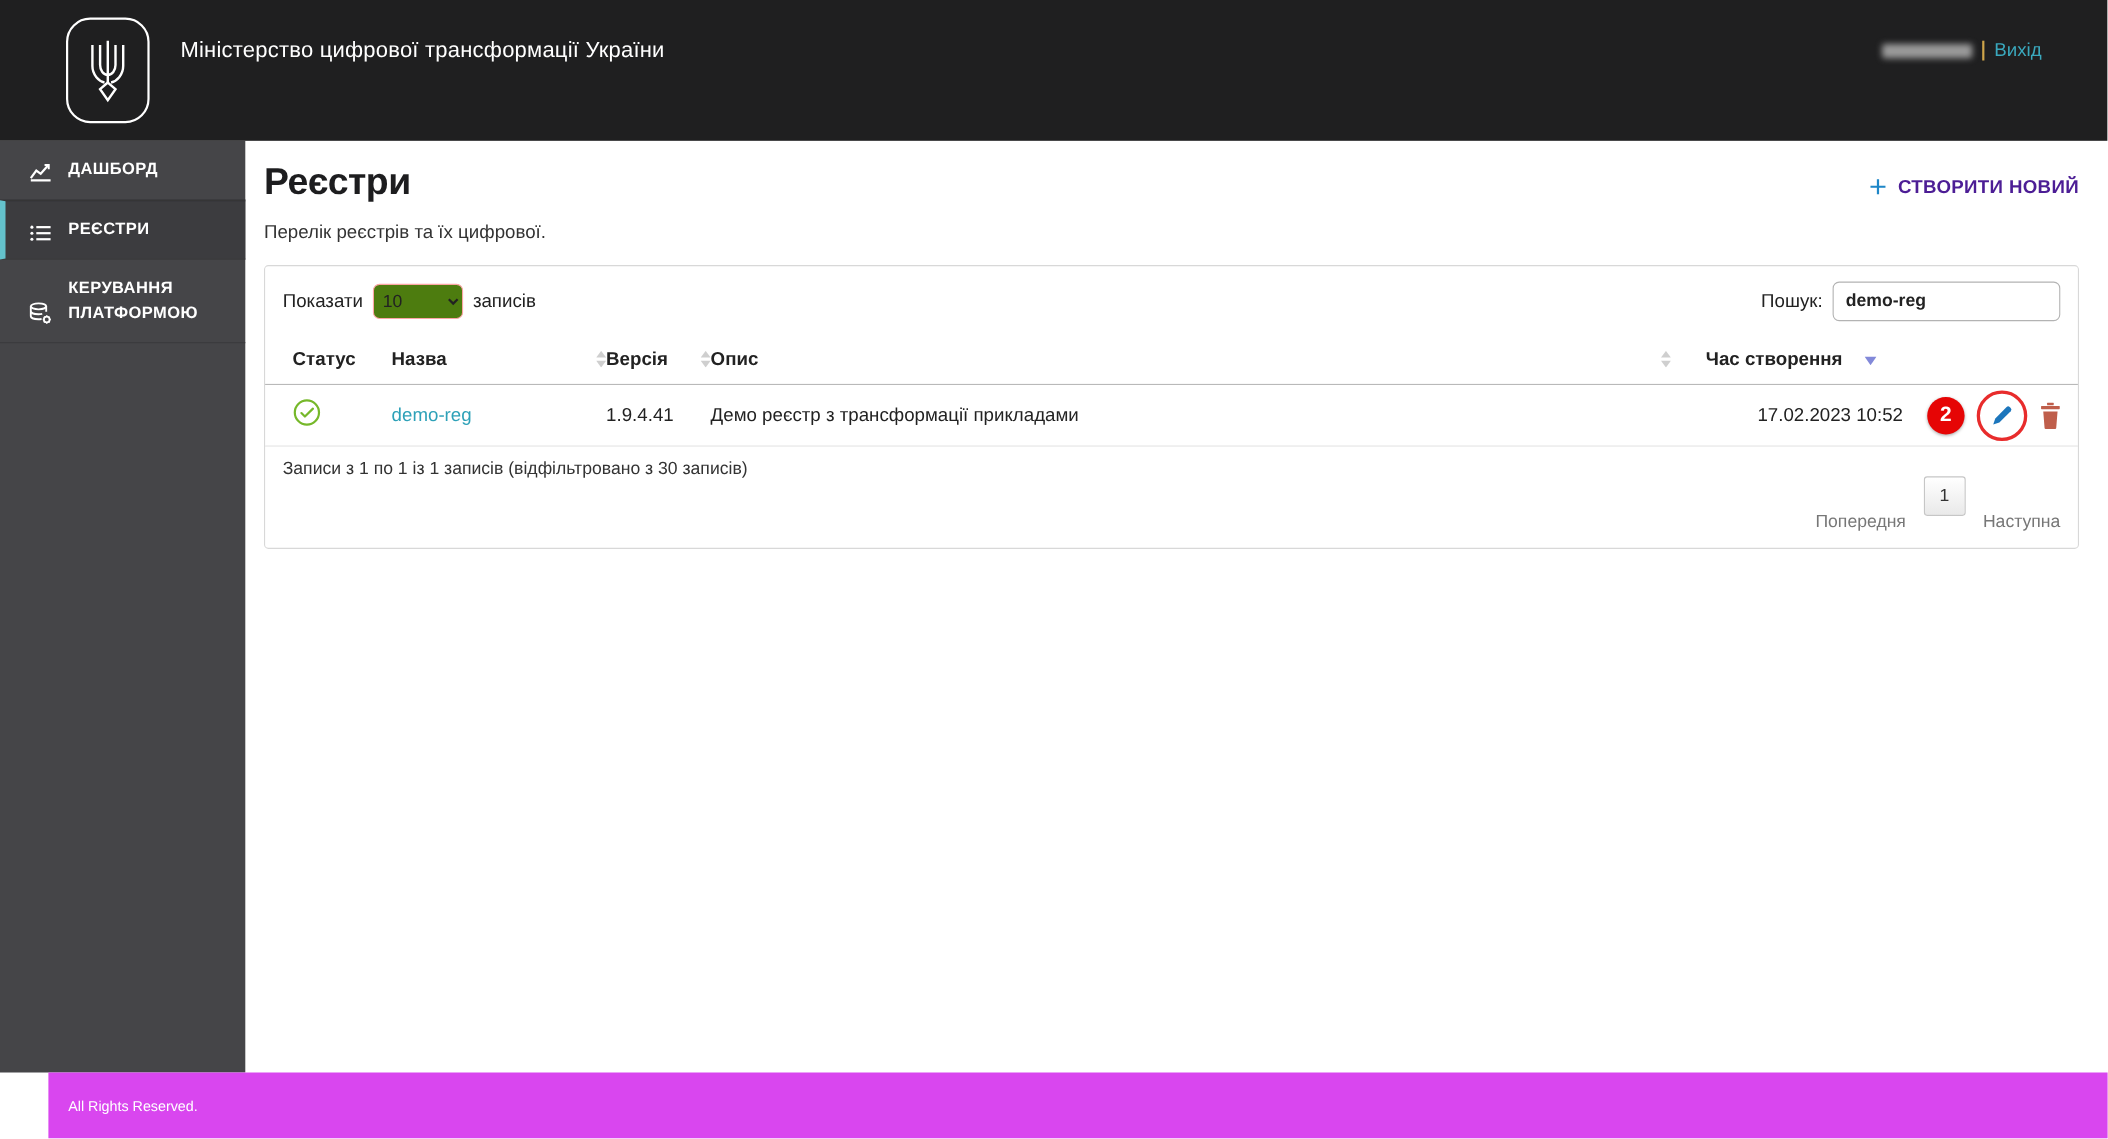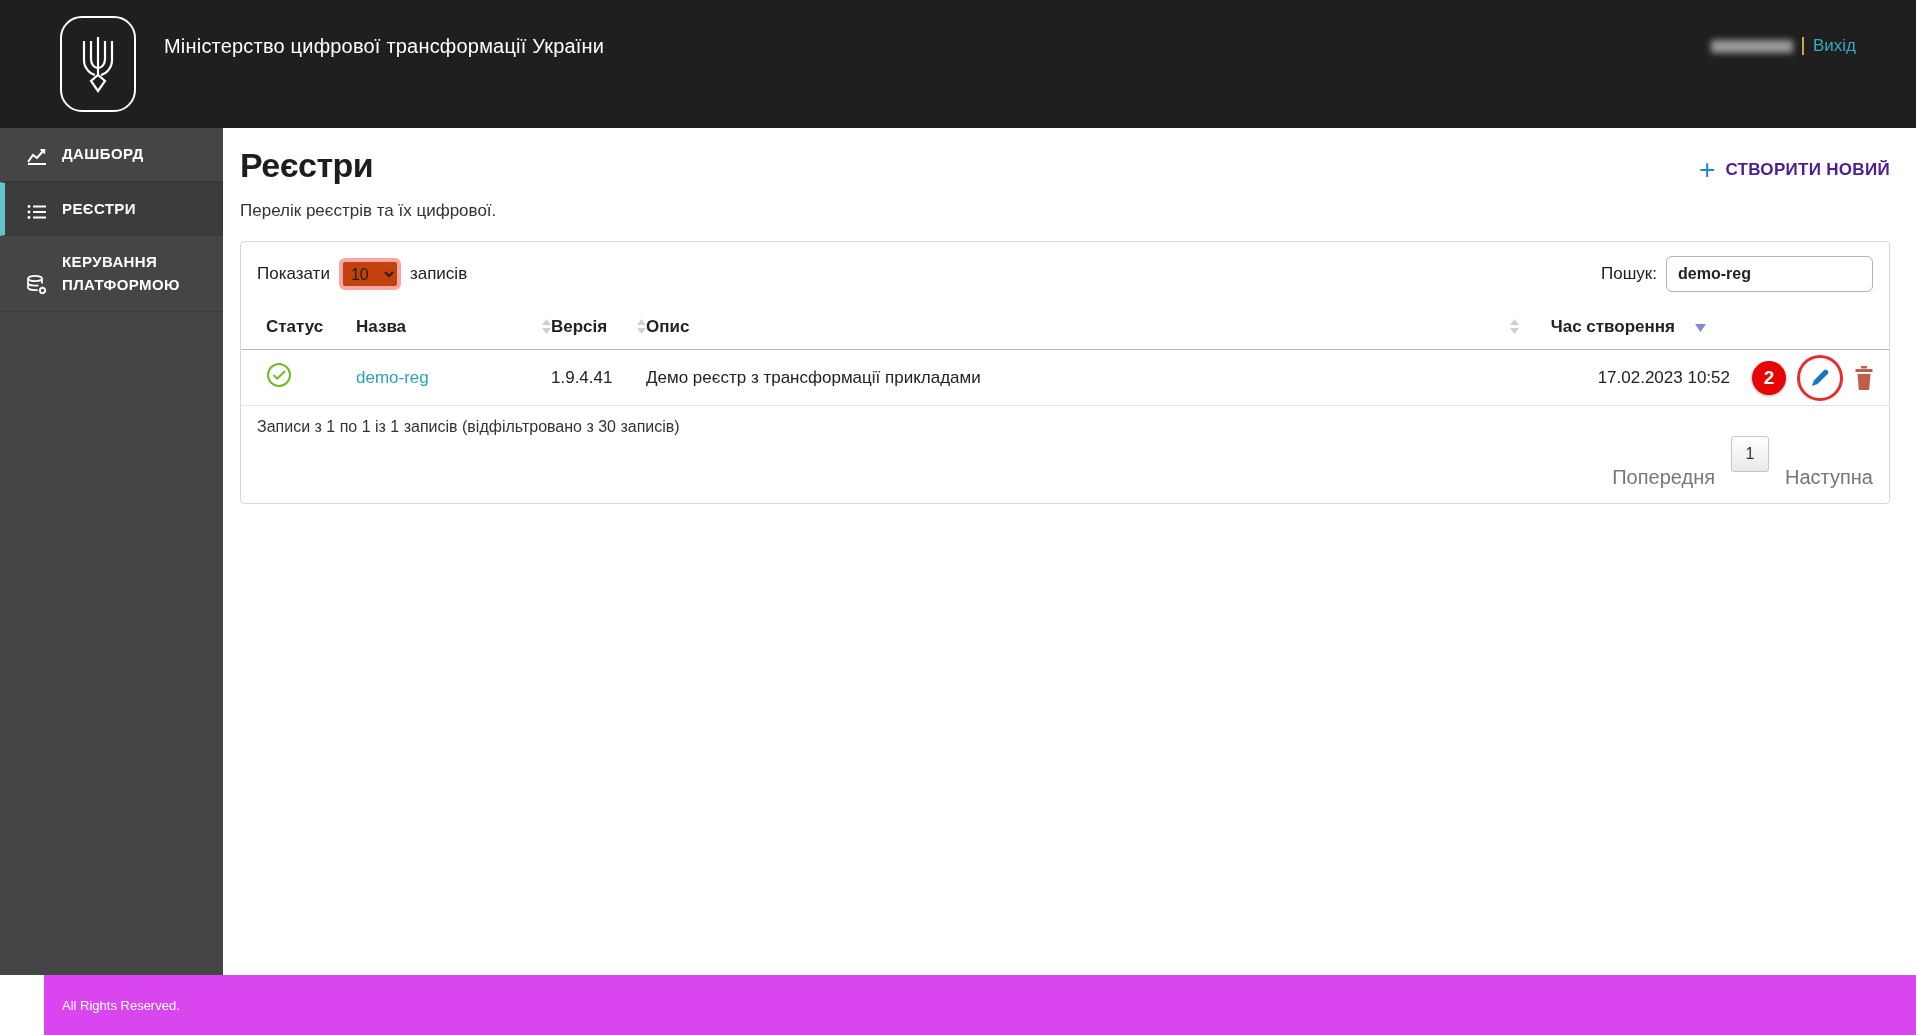--- a/index.html
+++ b/index.html
@@ -33,21 +33,21 @@
   .page-title { font-size:34px; font-weight:700; color:#1d1d1f; letter-spacing:-0.5px; font-stretch:condensed; }
   .create-btn { display:flex; align-items:center; gap:10px; background:none; border:none; cursor:pointer; margin-top:14px; }
   .create-plus { color:#1e87c8; font-size:28px; font-weight:400; line-height:20px; }
   .create-label { color:#4c1d95; font-size:17px; font-weight:700; letter-spacing:0.3px; font-stretch:condensed; }
   .page-subtitle { margin-top:16px; font-size:17px; color:#333; }
 
   
   .card { margin-top:20px; border:1px solid #d8d8d8; border-radius:4px; background:#fff; }
   .controls { display:flex; justify-content:space-between; align-items:center; padding:14px 16px 12px 16px; }
   .show-group, .search-group { display:flex; align-items:center; gap:9px; font-size:17px; color:#222; }
-  .page-size-select { width:62px; height:32px; border:4px solid #fca5a5; border-radius:6px; font-size:16px; color:#222; padding:0 4px; background:#c2410c; font-family:"Liberation Sans", sans-serif; }
+  .page-size-select { width:82px; height:32px; border:1px solid #fca5a5; border-radius:6px; font-size:16px; color:#222; padding:0 4px; background:#4d7c0f; font-family:"Liberation Sans", sans-serif; }
   .search-input { width:207px; height:36px; border:1px solid #b3b3b3; border-radius:6px; padding:0 11px; font-size:16px; font-weight:600; color:#222; font-family:"Liberation Sans", sans-serif; }
 
   .grid-table { width:100%; }
   .tr { display:grid; grid-template-columns:90px 195px 95px auto 215px 140px; align-items:center; padding-left:25px; padding-right:15px; }
   .thead-row { height:46px; border-bottom:1px solid #b9b9b9; }
   .th { display:flex; align-items:center; font-size:17px; font-weight:700; color:#222; gap:8px; }
   .th .spacer { flex:1; }
   .data-row { height:56px; border-bottom:1px solid #e4e4e4; }
   .td { font-size:17px; color:#222; display:flex; align-items:center; }
   .name-link { color:#2da1b8; text-decoration:none; font-size:17px; cursor:pointer; }
@@ -57,21 +57,21 @@
 
   .sort-both svg { display:block; }
   .ann-badge { width:34px; height:34px; border-radius:50%; background:#e60505; color:#fff; font-size:19px; font-weight:700; display:flex; align-items:center; justify-content:center; box-shadow:0 1px 3px rgba(0,0,0,.35); z-index:3; }
   .ann-badge-1 { position:absolute; left:180px; top:191px; width:33px; height:33px; }
   .pencil-ring { width:46px; height:46px; border:3px solid #e82c2c; border-radius:50%; display:flex; align-items:center; justify-content:center; background:#fff; cursor:pointer; }
   .trash-btn, .edit-btn { background:none; border:none; cursor:pointer; display:flex; align-items:center; }
 
   .pagination { display:flex; justify-content:space-between; padding:12px 16px 14px 16px; }
   .page-info { font-size:16px; color:#333; }
   .pager { display:flex; align-items:center; gap:16px; }
-  .pager-link { color:#777; font-size:20px; background:none; border:none; cursor:pointer; font-family:"Liberation Sans", sans-serif;margin-top:48px; }
+  .pager-link { color:#777; font-size:16px; background:none; border:none; cursor:pointer; font-family:"Liberation Sans", sans-serif;margin-top:48px; }
   .page-box { width:38px; height:36px; border:1px solid #c6c6c6; border-radius:3px; background:linear-gradient(#ffffff,#e9e9e9); display:flex; align-items:center; justify-content:center; font-size:16px; color:#333; cursor:pointer; }
 </style>
 </head>
 <body>
 
 <div class="app">
 
   <div class="topbar">
     <div class="logo-box">
       <svg width="44" height="62" viewBox="0 0 44 62" fill="none" stroke="#fff" stroke-width="2.2">

